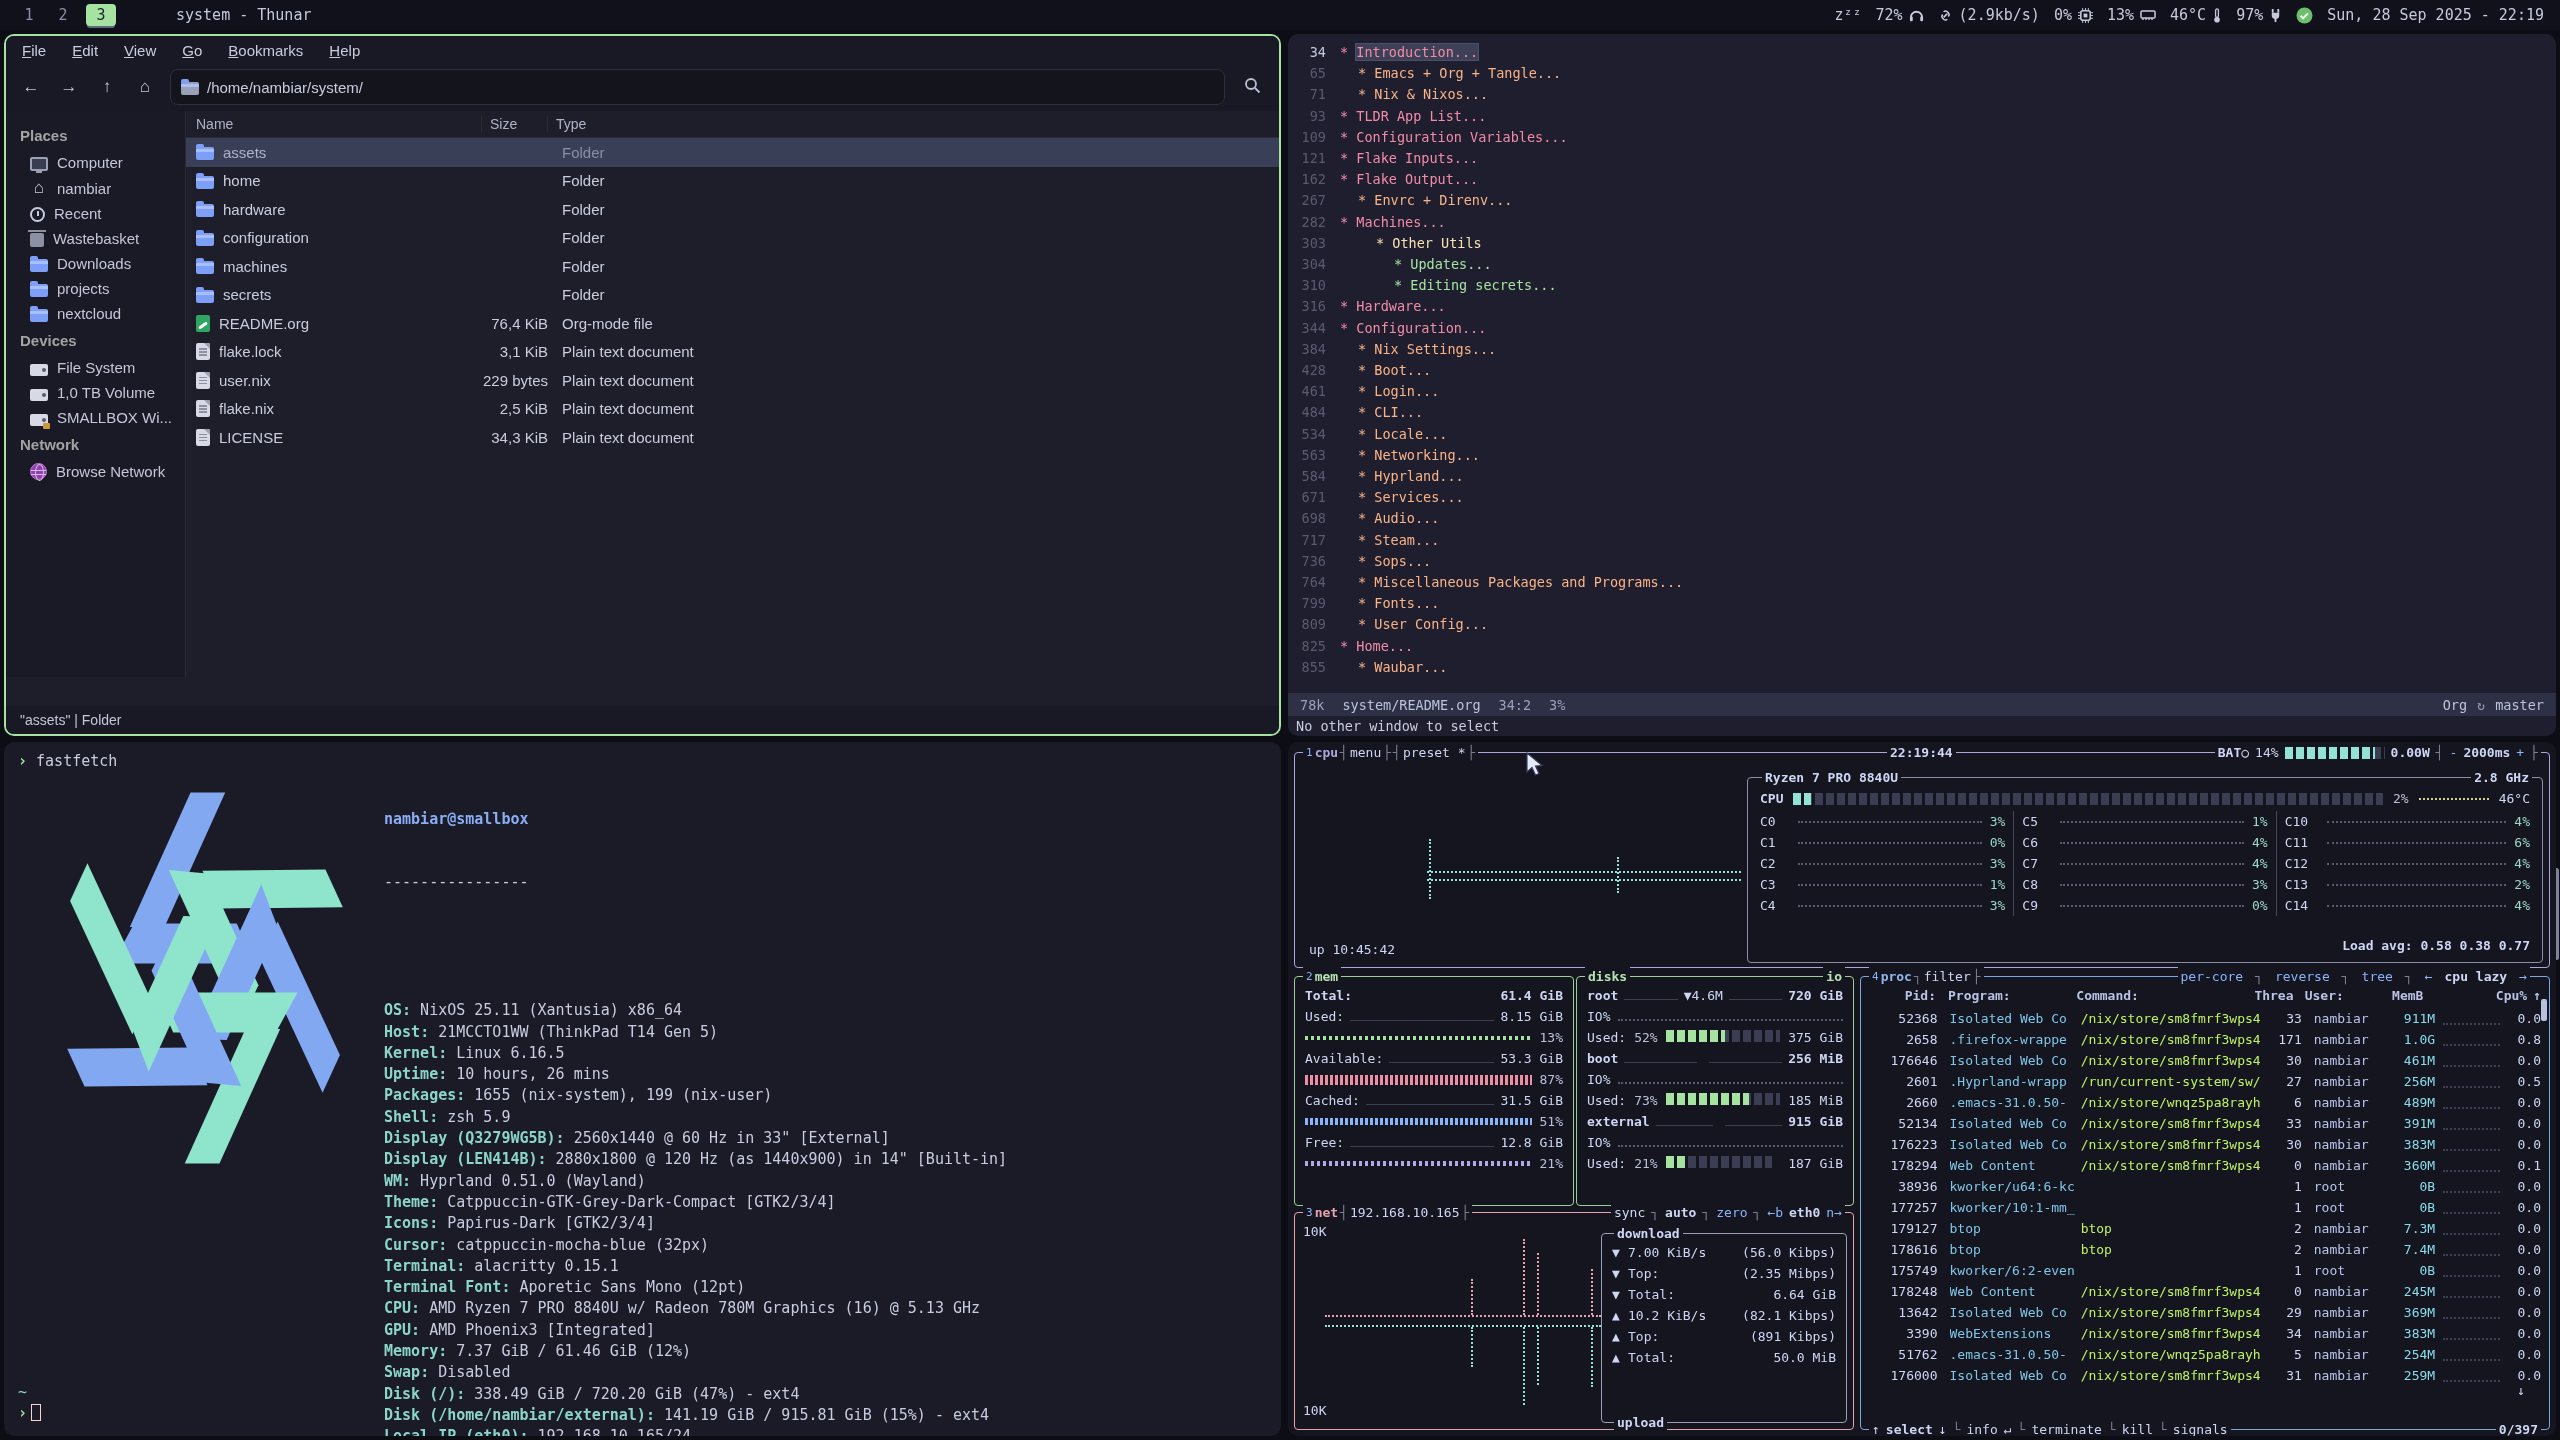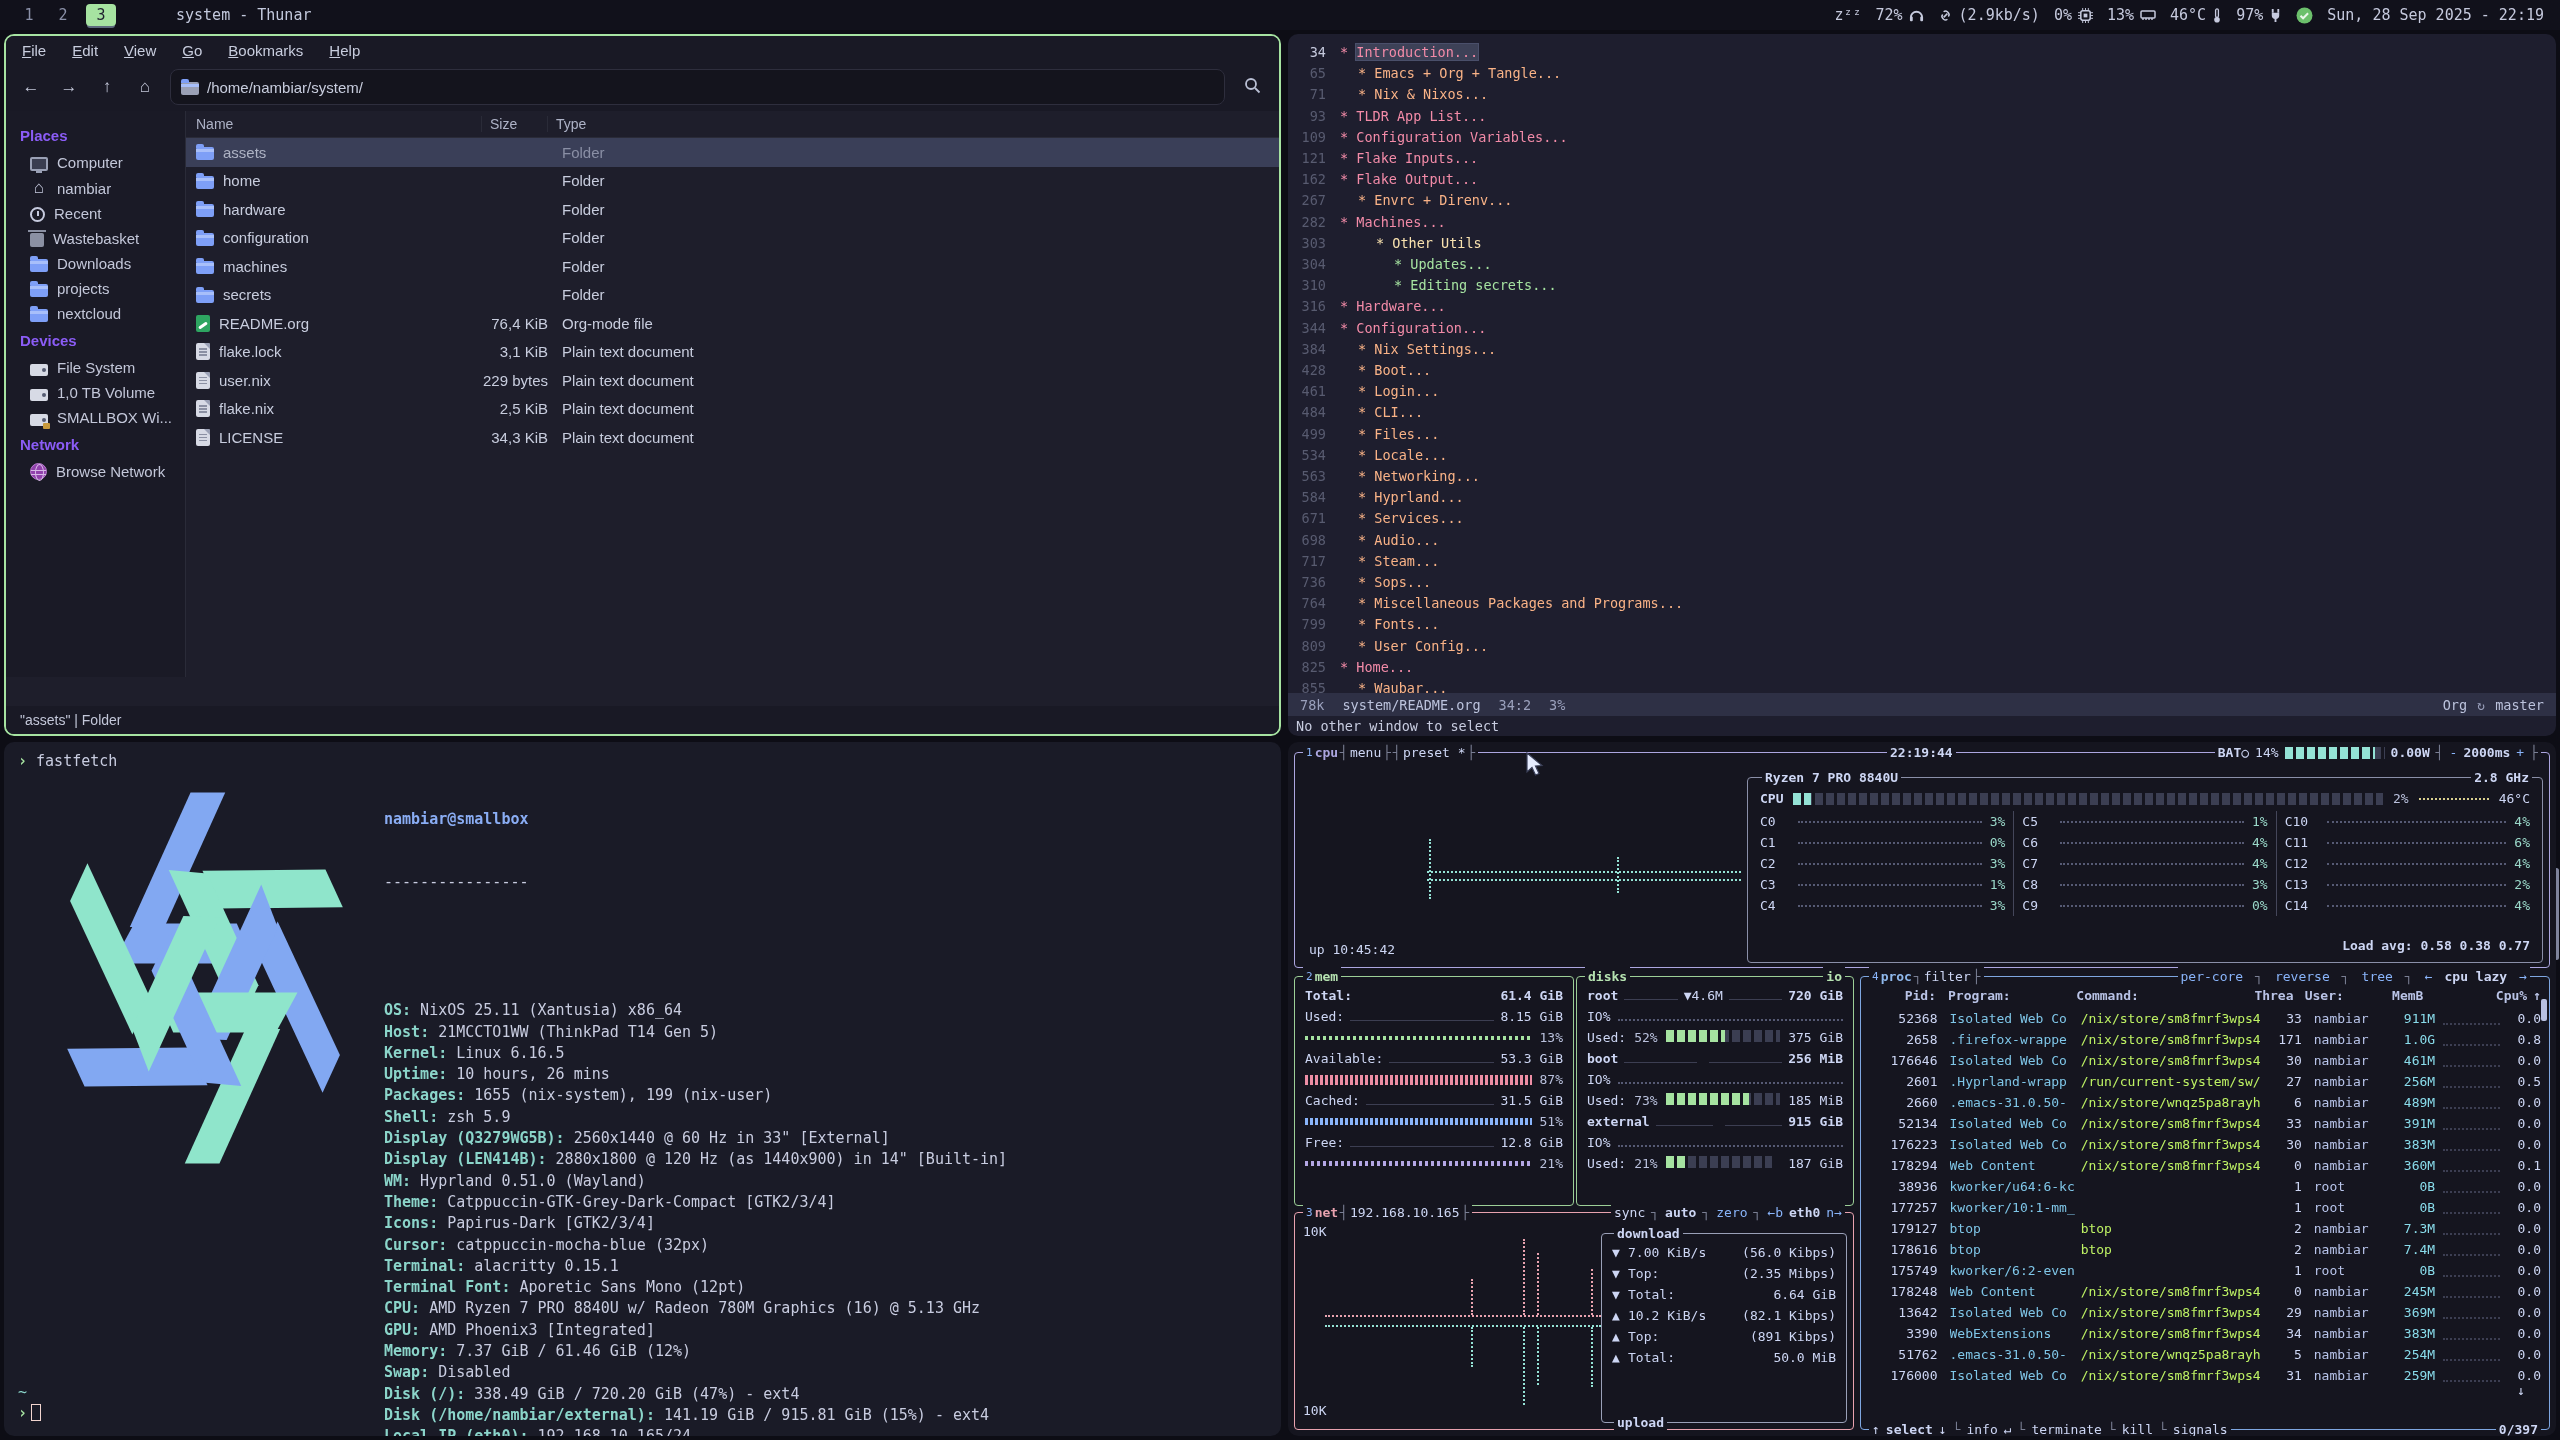--- a/index.html
+++ b/index.html
@@ -39,21 +39,21 @@
   #menubar{display:flex;gap:26px;padding:6px 16px 4px;background:#191925}
   .menu-item{display:inline-block}
   .menu-item::first-letter{text-decoration:underline}
   #toolbar{display:flex;align-items:center;gap:12px;padding:6px 12px;background:#191925}
   .tbtn{width:26px;text-align:center;color:#c3c7d9;font-size:17px}
   #pathbox{flex:1;display:flex;align-items:center;gap:8px;background:#14141d;border:1px solid #2e2e3d;
     border-radius:8px;height:32px;padding:17px 10px}
   #searchbtn{width:30px;text-align:center;color:#b9bfd4}
   #thunar-body{display:flex;height:566px}
   #sidebar{width:180px;background:var(--side-bg);padding:10px 0 0 14px;border-right:1px solid #2a2b38}
-  .side-head{font-weight:bold;color:#8b5cf6;margin:6px 0 6px 0}
+  .side-head{font-weight:bold;color:#a3a3a3;margin:6px 0 6px 0}
   .side-item{display:flex;align-items:flex-end;gap:9px;padding:4px 0 4px 10px;color:#c3c7d9}
   #filearea{flex:1;position:relative}
   #cols{display:flex;height:27px;border-bottom:1px solid #2a2b38;color:#aeb3c7;font-size:14px;align-items:center}
   #cols .c1{width:296px;padding-left:10px;border-right:1px solid #2a2b38}
   #cols .c2{width:66px;padding-left:8px;border-right:1px solid #2a2b38}
   #cols .c3{padding-left:8px}
   .frow{display:flex;align-items:center;height:28.5px}
   .frow.sel{background:var(--sel)}
   .frow.sel .fname{color:#aeb3c4}
   .frow.sel .ftype{color:#8a8fa5}
@@ -458,24 +458,20 @@
     </div>
       <div class="oline">
       <span class="ln">461</span>
       <span class="lv2 c2s"><span>*</span> <span>Login...</span></span>
     </div>
       <div class="oline">
       <span class="ln">484</span>
       <span class="lv2 c2s"><span>*</span> <span>CLI...</span></span>
     </div>
       <div class="oline">
-      <span class="ln">499</span>
-      <span class="lv2 c2s"><span>*</span> <span>Files...</span></span>
-    </div>
-      <div class="oline">
       <span class="ln">534</span>
       <span class="lv2 c2s"><span>*</span> <span>Locale...</span></span>
     </div>
       <div class="oline">
       <span class="ln">563</span>
       <span class="lv2 c2s"><span>*</span> <span>Networking...</span></span>
     </div>
       <div class="oline">
       <span class="ln">584</span>
       <span class="lv2 c2s"><span>*</span> <span>Hyprland...</span></span>

